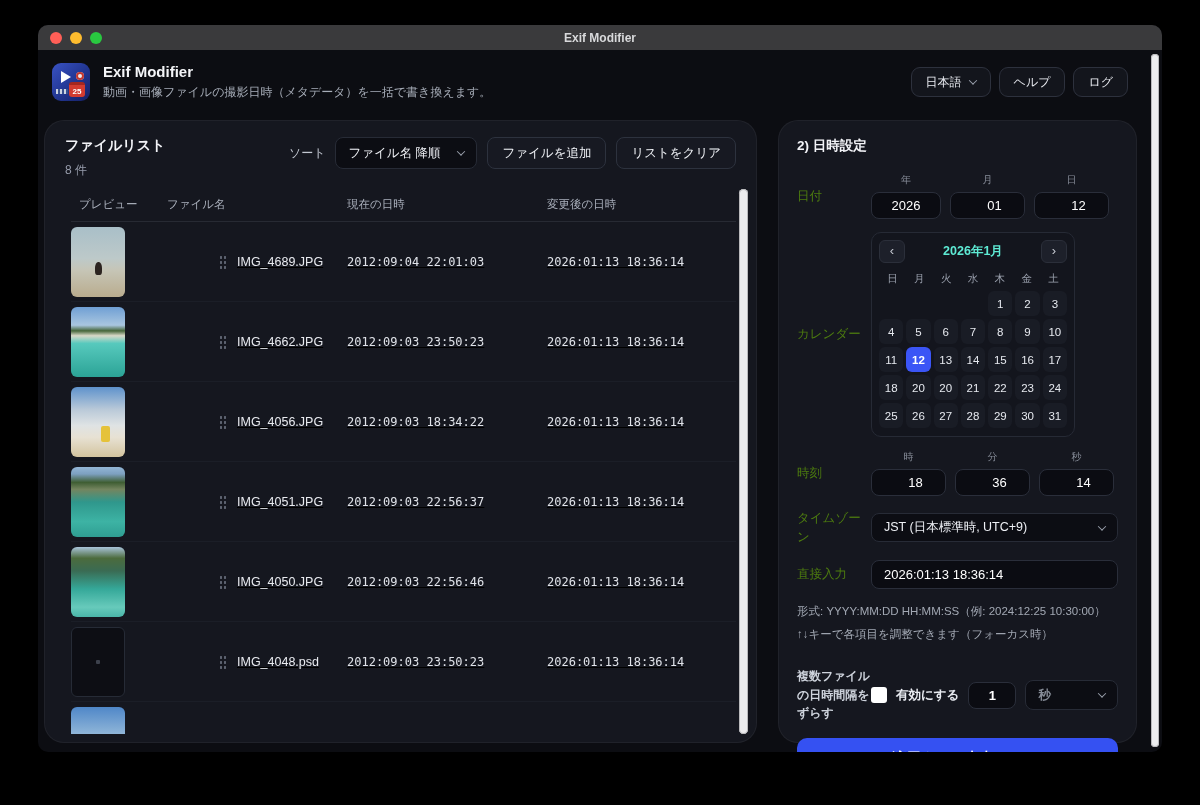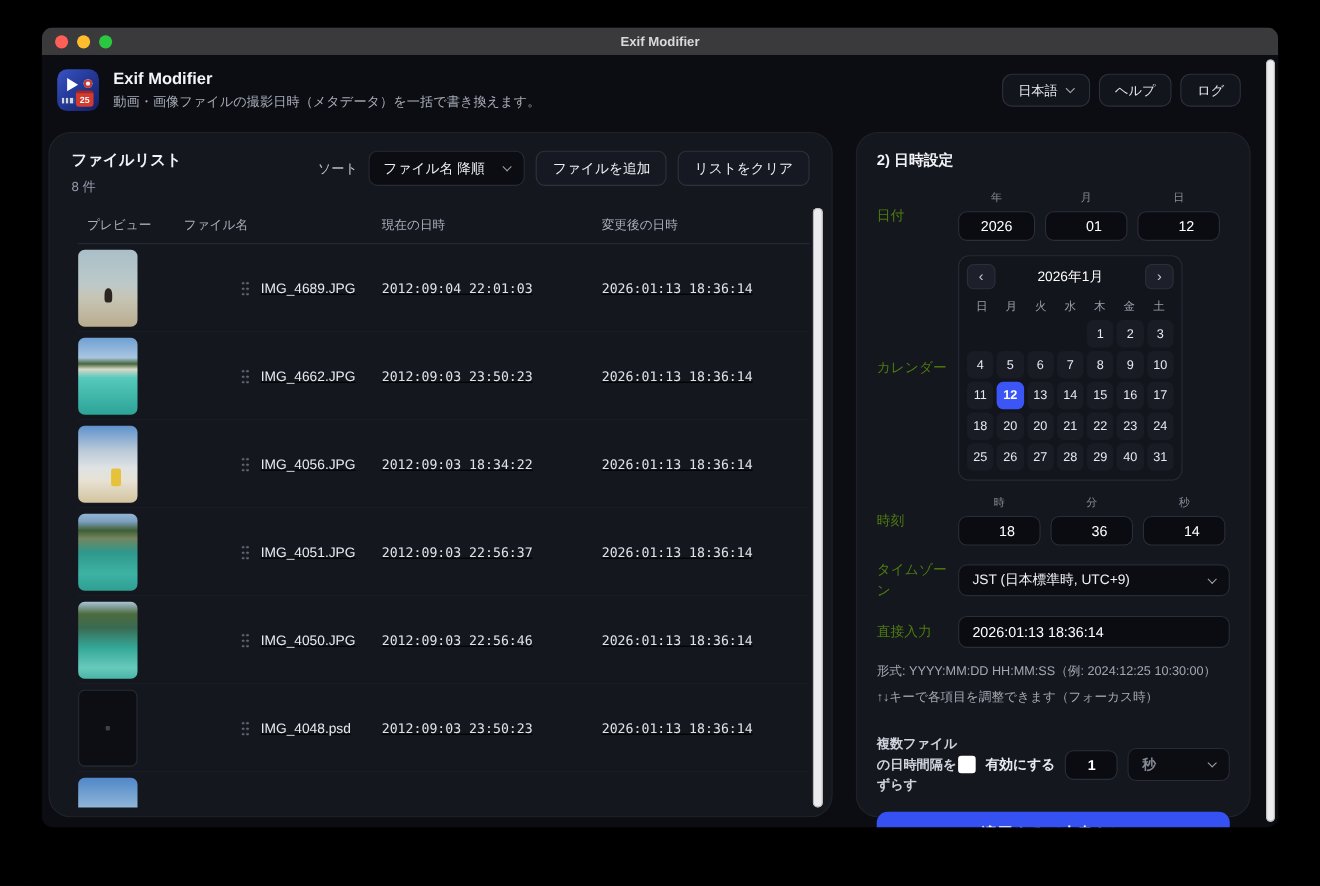--- a/index.html
+++ b/index.html
@@ -101,21 +101,21 @@
   .tiny-label { font-size:10px; color:#878d99; margin-bottom:5px; }
   .tbox { height:27px; background:#0b0c12; border:1px solid #2a2e3a; border-radius:8px;
     color:#fff; font-size:13px; display:flex; align-items:center; justify-content:center; cursor:text; }
   .w70 { width:70px; } .w56 { width:75px;padding-left:14px; }
 
   
   .calendar { width:204px; border:1px solid #262a35; border-radius:10px; padding:7px 7px 8px; background:#13151d; }
   .cal-nav { display:flex; align-items:center; }
   .cal-arrow { width:26px; height:23px; background:#1d202a; border:1px solid #2b2f3a; border-radius:6px;
     color:#c6cad2; font-size:13px; display:flex; align-items:center; justify-content:center; cursor:pointer; padding-bottom:2px; }
-  .cal-title { flex:1; text-align:center; font-size:12.5px; font-weight:400; color:#ffffff; }
+  .cal-title { flex:1; text-align:center; font-size:12.5px; font-weight:700; color:#5eead4; }
   .cal-weekdays { display:grid; grid-template-columns:repeat(7,1fr); margin:9px 0 5px; }
   .cal-weekdays span { font-size:10.5px; color:#9aa0ad; text-align:center; }
   .cal-grid { display:grid; grid-template-columns:repeat(7,1fr); gap:3px; }
   .day { height:25px; display:flex; align-items:center; justify-content:center;
     font-size:11.5px; color:#e6e9ef; background:#191c25; border-radius:6px; cursor:pointer; }
   .day.empty { background:transparent; cursor:default; }
   .day.selected { background:#3b55f6; color:#fff; font-weight:700; }
 
   .wide-select { width:100%; height:29px; } .wide-select .chev { margin-left:auto; }
   .wide-input { width:100%; height:29px; justify-content:flex-start; padding:0 12px; }
@@ -346,21 +346,21 @@
               <div class="day">20</div>
               <div class="day">21</div>
               <div class="day">22</div>
               <div class="day">23</div>
               <div class="day">24</div>
               <div class="day">25</div>
               <div class="day">26</div>
               <div class="day">27</div>
               <div class="day">28</div>
               <div class="day">29</div>
-              <div class="day">40</div>
+              <div class="day">30</div>
               <div class="day">31</div>
             </div>
         </div>
       </div>
 
       <div class="form-row">
         <span class="frm-label">時刻</span>
         <div class="fields">
           <div class="field">
             <span class="tiny-label">時</span>

